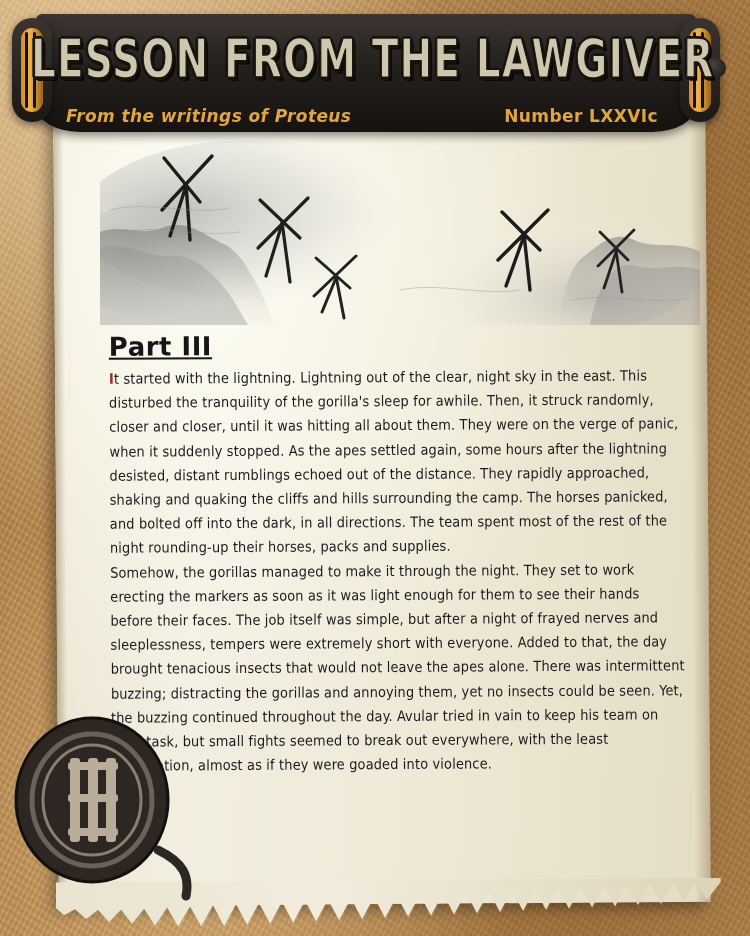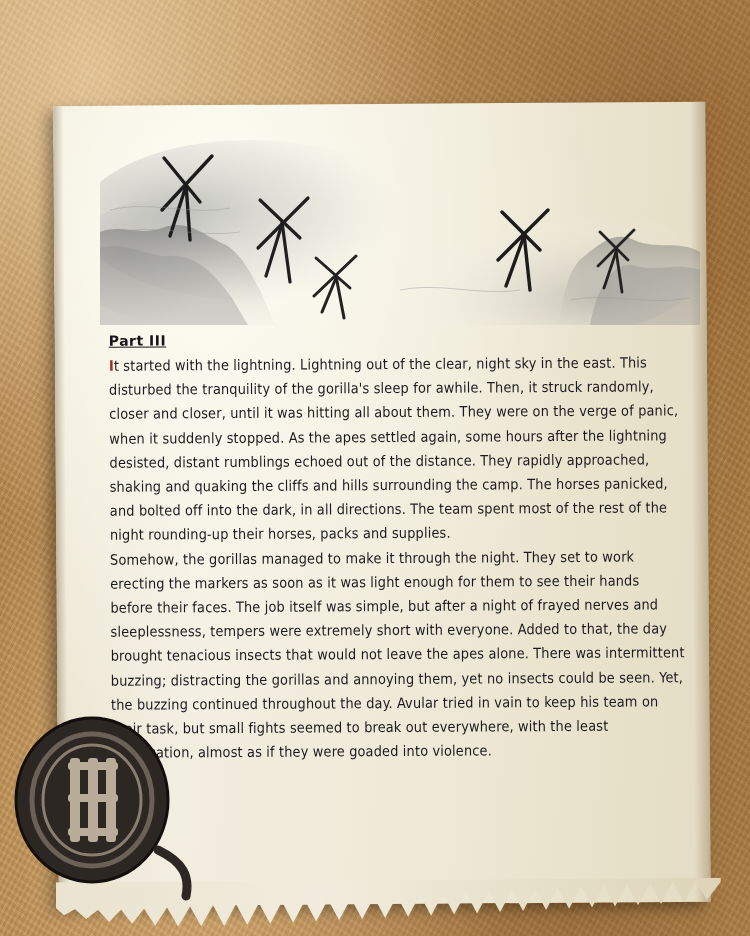--- a/index.html
+++ b/index.html
@@ -181,21 +181,21 @@
   
   #article {
     position: absolute;
     left: 110px;
     top: 330px;
     width: 575px;
     transform: rotate(-0.35deg);
   }
   #part-heading {
     font-family: "DejaVu Sans", sans-serif;
-    font-size: 14px;
+    font-size: 26px;
     font-weight: bold;
     color: #17151a;
     text-decoration: underline;
     letter-spacing: 0.5px;
     margin: 0 0 5px 0;
     display: inline-block;
   }
   .para {
     font-family: "DejaVu Sans", sans-serif;
     font-size: 14.4px;
@@ -337,14 +337,35 @@
         <rect x="98" y="58" width="10" height="84" rx="3"></rect>
         <rect x="60" y="62" width="50" height="8" rx="3"></rect>
         <rect x="60" y="94" width="50" height="8" rx="3"></rect>
         <rect x="60" y="128" width="50" height="8" rx="3"></rect>
       </g>
 
       <path d="M150,150 C175,162 182,176 178,196" stroke="#2c2722" stroke-width="9" fill="none" stroke-linecap="round"></path>
     </svg>
   </div>
 
+  <div id="banner">
+    <div id="banner-bar"></div>
+
+    <div class="roll left">
+      <div class="roll-inner"></div>
+      <div class="roll-band" style="top:14px; height:76px;"></div>
+      <div class="roll-band" style="left:21px; top:14px; height:76px;"></div>
+    </div>
+
+    <div class="roll right">
+      <div class="roll-inner"></div>
+      <div class="roll-band" style="top:14px; height:76px;"></div>
+      <div class="roll-band" style="left:21px; top:14px; height:76px;"></div>
+    </div>
+
+    <div class="knob" style="left:698px; top:48px;"></div>
+
+    <div id="title">Lesson from the Lawgiver</div>
+    <div id="subtitle-left">From the writings of Proteus</div>
+    <div id="subtitle-right">Number LXXVIc</div>
+  </div>
 
 </div>
 
 </body></html>

